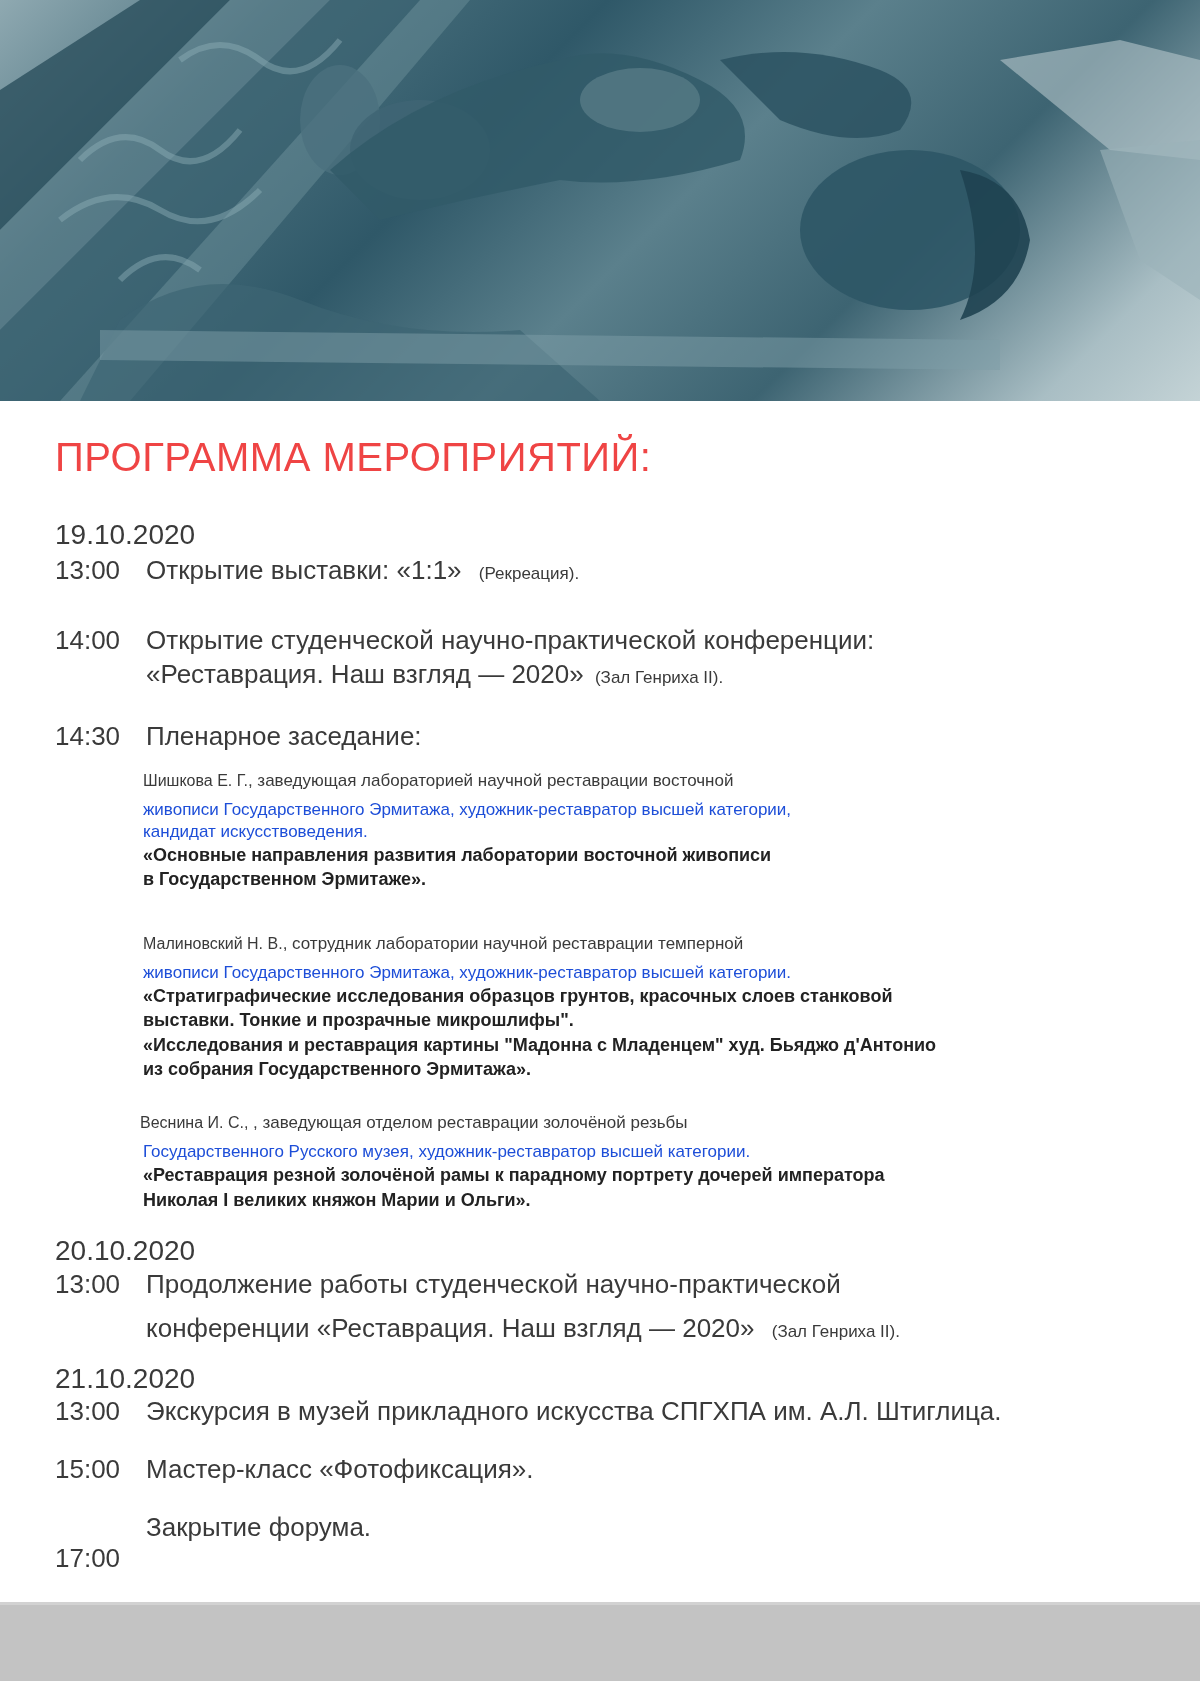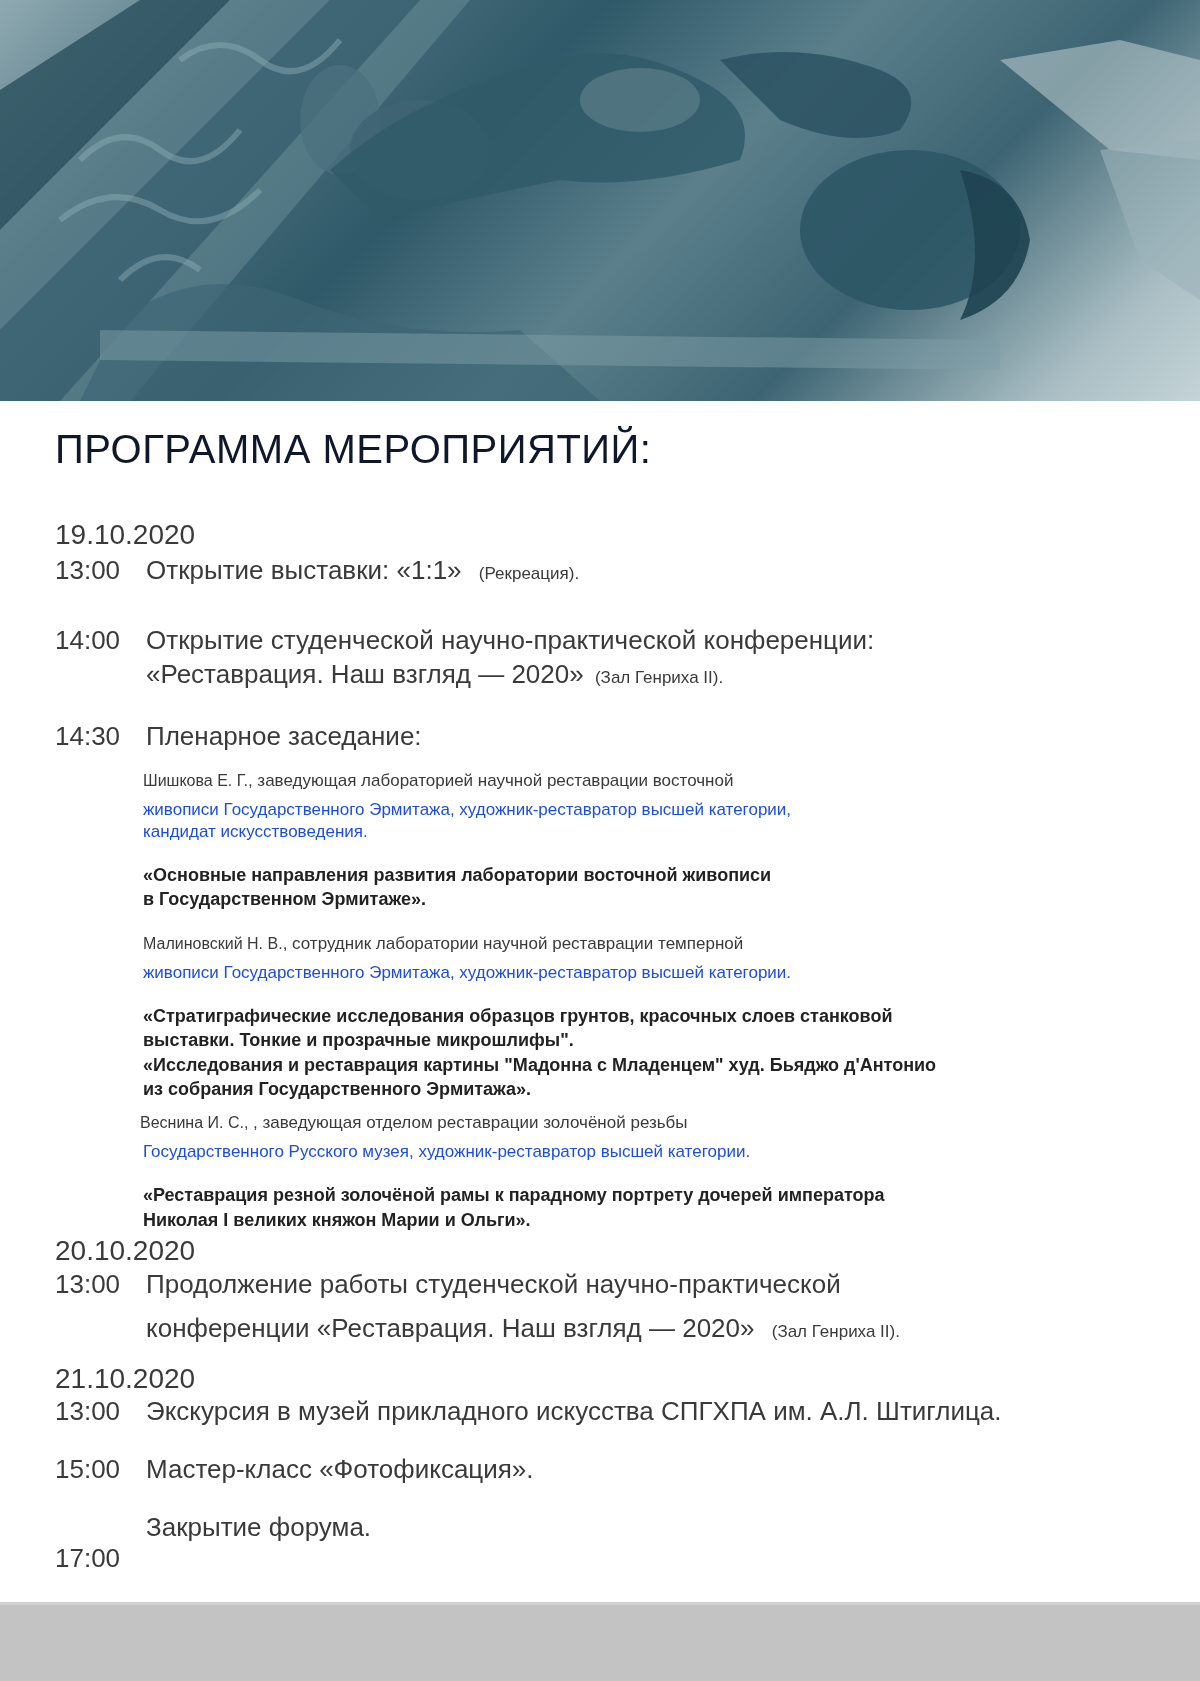--- a/index.html
+++ b/index.html
@@ -8,31 +8,31 @@
     background: #ffffff; color: #3a3a3a;
     font-family: "Liberation Sans", "DejaVu Sans", sans-serif;
   }
   .hero {
     position: absolute; left: 0; top: 0; width: 1200px; height: 401px; overflow: hidden;
     background: linear-gradient(135deg, #8fa9b1 0%, #4f7582 18%, #2f5868 38%, #5b808c 55%, #3d6472 72%, #a9bec4 90%, #c4d3d6 100%);
   }
   .hero svg { position: absolute; left: 0; top: 0; }
   .content { position: absolute; left: 0; top: 401px; width: 1200px; }
   .title {
-    position: absolute; left: 55px; top: 26px; font-size: 40px; letter-spacing: 0.5px;
-    color: #0f172a; font-weight: normal; white-space: nowrap;
+    position: absolute; left: 55px; top: 34px; font-size: 40px; letter-spacing: 0.5px;
+    color: #ef4444; font-weight: normal; white-space: nowrap;
   }
   .abs { position: absolute; white-space: nowrap; }
   .date { font-size: 28px; color: #3a3a3a; left: 55px; }
   .time { font-size: 26px; color: #3a3a3a; left: 55px; }
   .ev { font-size: 26px; color: #3a3a3a; left: 146px; }
   .note { font-size: 17px; color: #3a3a3a; }
   .speaker-name { font-size: 16px; color: #3a3a3a; }
   .desc { font-size: 17px; color: #1d4ed8; left: 143px; }
-  .talk { font-size: 18px; color: #222; font-weight: bold; left: 143px; margin-top: 20px; }
+  .talk { font-size: 18px; color: #222; font-weight: bold; left: 143px; }
   .footer-bar {
     position: absolute; left: 0; top: 1602px; width: 1200px; height: 79px;
     background: #c3c3c3; border-top: 3px solid #d2d2d2;
   }
 </style>
 </head>
 <body>
 
 <div class="hero">
   <svg width="1200" height="401" viewBox="0 0 1200 401">

